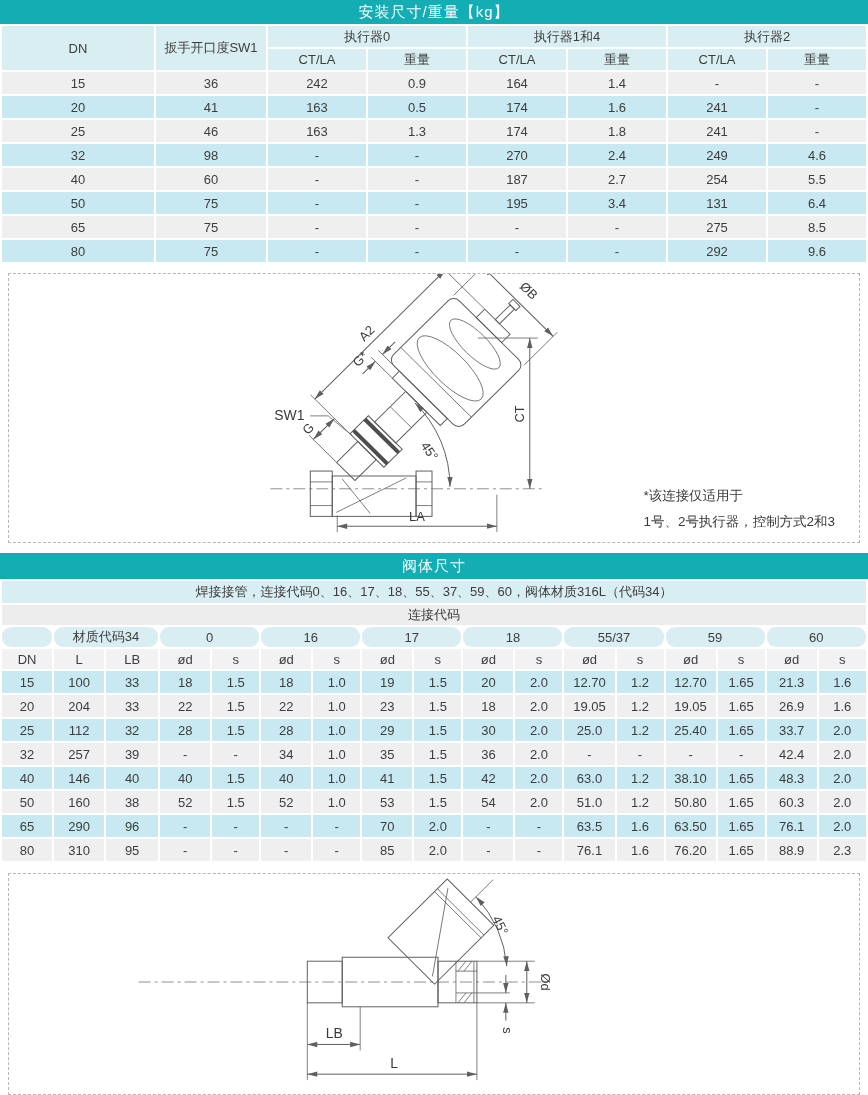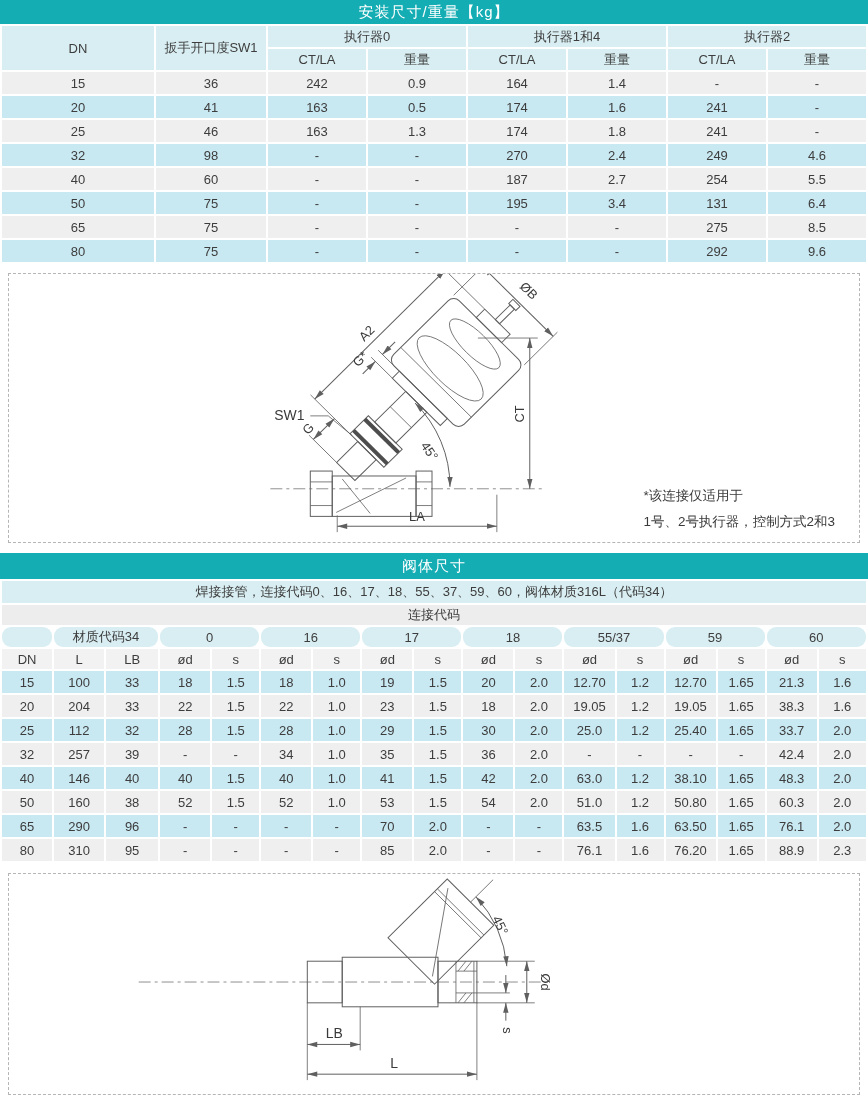--- a/index.html
+++ b/index.html
@@ -347,21 +347,21 @@
         <td>22</td>
         <td>1.0</td>
         <td>23</td>
         <td>1.5</td>
         <td>18</td>
         <td>2.0</td>
         <td>19.05</td>
         <td>1.2</td>
         <td>19.05</td>
         <td>1.65</td>
-        <td>38.3</td>
+        <td>26.9</td>
         <td>1.6</td>
       </tr>
       <tr>
         <td>25</td>
         <td>112</td>
         <td>32</td>
         <td>28</td>
         <td>1.5</td>
         <td>28</td>
         <td>1.0</td>

